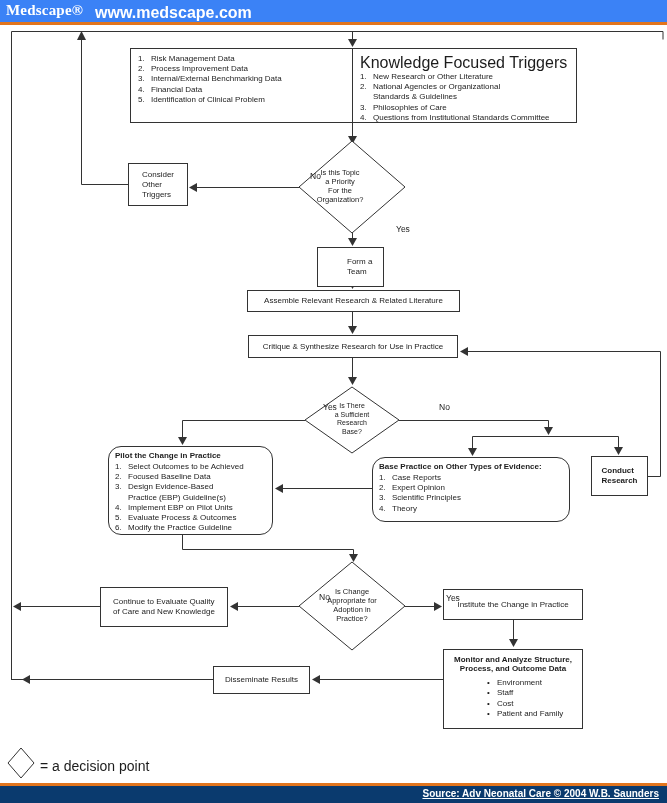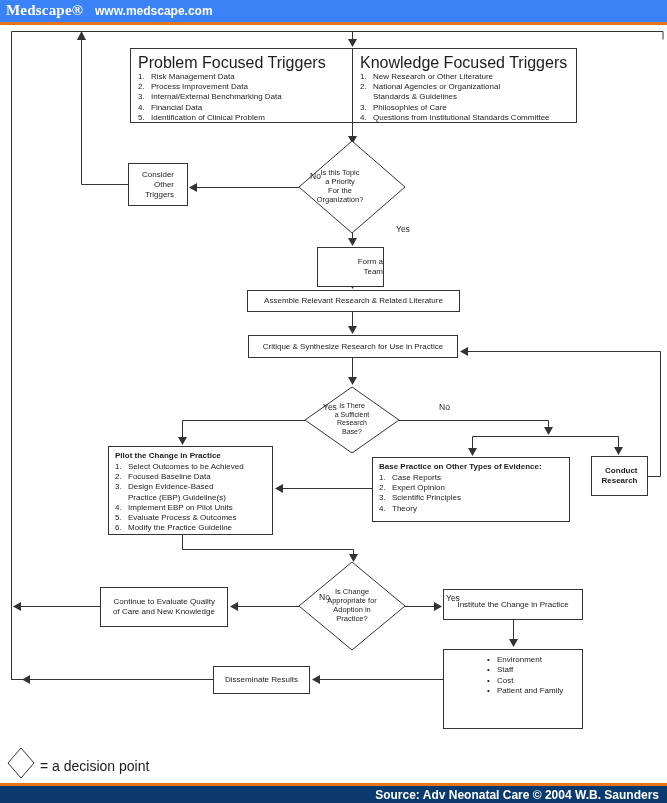--- a/index.html
+++ b/index.html
@@ -3,31 +3,31 @@
 <meta charset="utf-8">
 <style>
   html,body{margin:0;padding:0;}
   body{
     width:667px;height:803px;position:relative;background:#ffffff;
     font-family:"Liberation Sans",sans-serif;color:#1c1c1c;overflow:hidden;
   }
   
   .hdr{position:absolute;left:0;top:0;width:667px;height:22px;background:#3b82f6;border-bottom:3px solid #e2751d;}
   .hdr .logo{position:absolute;left:6px;top:2px;font-family:"Liberation Serif",serif;font-weight:bold;font-size:15px;color:#ffffff;letter-spacing:0.2px;}
-  .hdr .url{position:absolute;left:95px;top:4px;font-weight:bold;font-size:12px;color:#ffffff;}
+  .hdr .url{position:absolute;left:95px;top:4px;font-weight:bold;font-size:16px;color:#ffffff;}
   .ftr{position:absolute;left:0;top:783px;width:667px;height:17px;background:#0a3a6e;border-top:3px solid #e2751d;}
-  .ftr .src{position:absolute;right:8px;top:2px;font-weight:bold;font-size:12px;color:#ffffff;}
+  .ftr .src{position:absolute;right:8px;top:2px;font-weight:bold;font-size:10px;color:#ffffff;text-decoration:underline;}
   
   svg.wires{position:absolute;left:0;top:0;}
   
   .bx{position:absolute;background:#fff;border:1px solid #333;box-sizing:border-box;}
-  .ctr{display:flex;align-items:center;justify-content:center;text-align:right;font-size:8px;line-height:1.25;}
+  .ctr{display:flex;align-items:center;justify-content:center;text-align:left;font-size:8px;line-height:1.25;}
   .pre{white-space:pre-line;}
   .b{font-weight:bold;}
-  .lst{padding:4px 5px 10px 6px;}
+  .lst{padding:4px 5px 10px 6px;border-radius:13px;}
   .lst .t{font-weight:bold;font-size:8.5px;margin-bottom:4px;}
   .row{display:flex;font-size:8px;line-height:1.28;}
   .row .n{width:13px;flex:none;}
   .row .x{white-space:pre-line;}
   .trig{left:130px;top:48px;width:447px;height:75px;display:flex;padding:0;}
   .trig .col{box-sizing:border-box;padding:5px 5px 2px 7px;}
   .trig .c1{width:222px;}
   .trig .c2{width:225px;border-left:1px solid #333;}
   .dtxt{position:absolute;font-size:7.5px;text-align:center;line-height:1.22;white-space:pre-line;pointer-events:none;}
   .lbl{position:absolute;font-size:8.5px;margin-left:36px;}
@@ -92,21 +92,20 @@
   <g fill="#ffffff" stroke="#333" stroke-width="1">
     <polygon points="352,141 405,187 352,233 299,187"></polygon>
     <polygon points="352,387 399,420 352,453 305,420"></polygon>
     <polygon points="352,562 405,606 352,650 299,606"></polygon>
     <polygon points="21,748 34,763 21,778 8,763"></polygon>
   </g>
 </svg>
 
 <div class="bx trig">
   <div class="col c1">
-    <div class="t">Problem Focused Triggers</div>
     <div class="row">
         <span class="n">1.</span>
         <span class="x">Risk Management Data</span>
       </div>
     <div class="row">
         <span class="n">2.</span>
         <span class="x">Process Improvement Data</span>
       </div>
     <div class="row">
         <span class="n">3.</span>
@@ -200,20 +199,22 @@
 </div>
 
 <div class="bx ctr pre b" style="left:591px;top:456px;width:57px;height:40px;">Conduct
 Research</div>
 
 <div class="bx ctr pre" style="left:100px;top:587px;width:128px;height:40px;">Continue to Evaluate Quality
 of Care and New Knowledge</div>
 <div class="bx ctr" style="left:443px;top:589px;width:140px;height:31px;">Institute the Change in Practice</div>
 
 <div class="bx" style="left:443px;top:649px;width:140px;height:80px;padding:5px 3px;">
+  <div class="t pre" style="font-size:8px;text-align:center;margin-bottom:5px;font-weight:bold;">Monitor and Analyze Structure,
+Process, and Outcome Data</div>
   <div class="bul">
       <span class="d">•</span>
       <span>Environment</span>
     </div>
   <div class="bul">
       <span class="d">•</span>
       <span>Staff</span>
     </div>
   <div class="bul">
       <span class="d">•</span>

